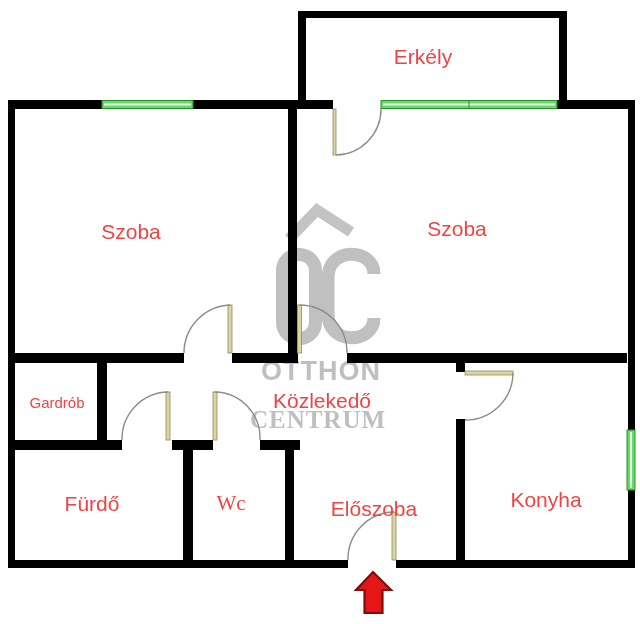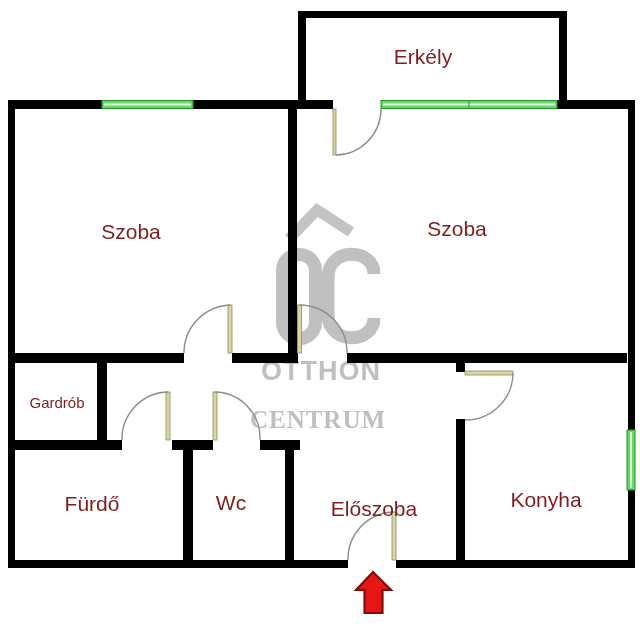--- a/index.html
+++ b/index.html
@@ -14,21 +14,21 @@
     position:absolute;transform:translate(-50%,-50%);
     color:#bfbfbf;font-weight:bold;white-space:nowrap;letter-spacing:1px;
   }
   #wm-line1{left:321px;top:371px;font-size:27px;}
   #wm-line2{left:318px;top:420px;font-size:25px;font-family:Liberation Serif, serif;}
   
   #plan{z-index:2;}
   
   .room-label{
     position:absolute;transform:translate(-50%,-50%);
-    color:#7f1d1d;font-size:21px;white-space:nowrap;z-index:3;
+    color:#ef4444;font-size:21px;white-space:nowrap;z-index:3;
   }
   .room-label.small{font-size:15px;text-align:right;}
 </style>
 </head>
 <body>
 
 <div id="canvas">
 
   <div id="watermark" class="layer">
     <svg width="640" height="624" viewBox="0 0 640 624">
@@ -109,17 +109,18 @@
       </g>
     </g>
 
     <path d="M373,572 L391,590 L382.5,590 L382.5,613 L364.5,613 L364.5,590 L356,590 Z" fill="#e51616" stroke="#7c0d0d" stroke-width="2.2" stroke-linejoin="miter"></path>
   </svg>
 
   <div class="room-label" style="left:423px;top:57px;">Erkély</div>
   <div class="room-label" style="left:131px;top:232px;">Szoba</div>
   <div class="room-label" style="left:457px;top:229px;">Szoba</div>
   <div class="room-label small" style="left:57px;top:402px;">Gardrób</div>
+  <div class="room-label" style="left:322px;top:401px;">Közlekedő</div>
   <div class="room-label" style="left:92px;top:504px;text-align:center;">Fürdő</div>
-  <div class="room-label" style="left:231px;top:503px;">Wc</div>
+  <div class="room-label" style="left:231px;top:503px;font-family:Liberation Serif, serif;">Wc</div>
   <div class="room-label" style="left:374px;top:477px;margin-top:32px;">Előszoba</div>
   <div class="room-label" style="left:546px;top:500px;">Konyha</div>
 </div>
 
 </body></html>

